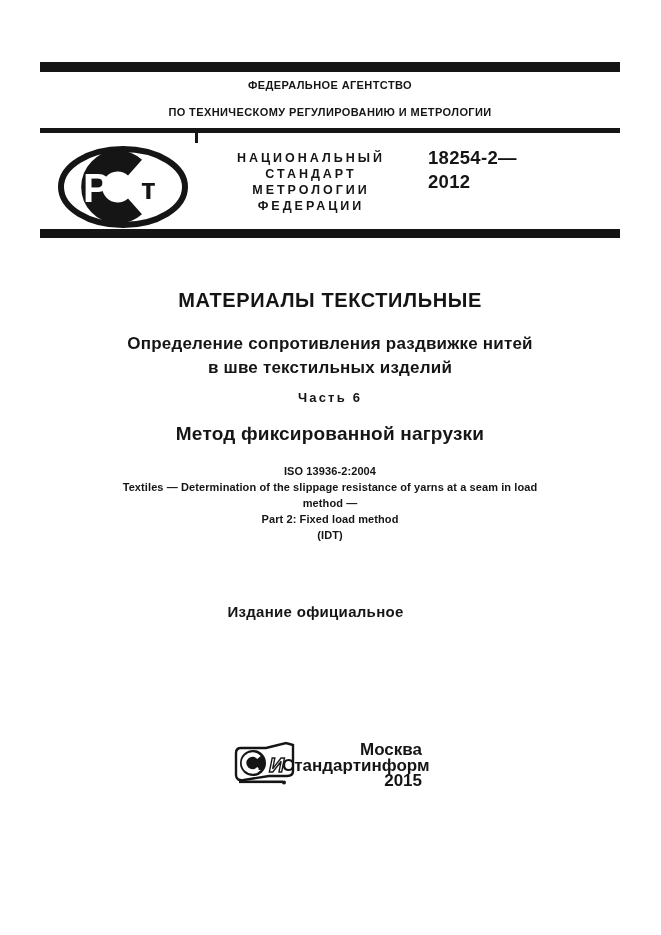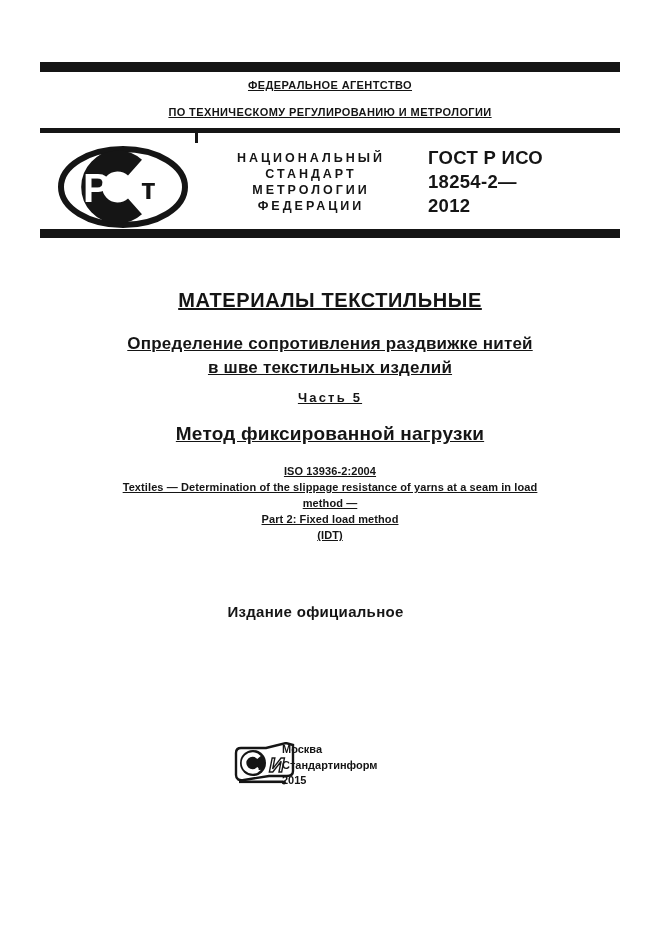--- a/index.html
+++ b/index.html
@@ -8,41 +8,41 @@
     width:661px;height:935px;
     margin:0 auto;
     background:#ffffff;
     font-family:"Liberation Sans",sans-serif;
     font-weight:bold;
     color:#151515;
     overflow:hidden;
   }
   .abs{position:absolute;}
   .bar{position:absolute;background:#151515;}
-  .ctr{text-align:center;left:40px;width:580px;text-decoration:underline;}
+  .ctr{text-align:center;left:40px;width:580px;}
   .agency{font-size:11px;letter-spacing:.4px;}
   .org-name{
     left:197px;top:150px;width:228px;
     text-align:center;
     font-size:12.5px;line-height:16px;letter-spacing:3px;
   }
   .gost-code{
     left:428px;top:146px;width:190px;
     font-size:18.5px;line-height:24px;letter-spacing:.3px;
     text-align:left;
   }
   .main-title{top:289px;font-size:20px;letter-spacing:.6px;}
   .subtitle{font-size:17px;letter-spacing:.2px;}
   .part-label{top:390px;font-size:13px;letter-spacing:2.2px;}
   .method-title{top:423px;font-size:19px;letter-spacing:.2px;}
   .iso-block{top:463px;font-size:11px;line-height:16px;letter-spacing:.1px;}
   .edition{top:603px;left:0;width:631px;text-align:center;font-size:15px;letter-spacing:.3px;}
   .imprint-text{
     left:282px;top:742px;width:140px;
-    text-align:left;font-size:11px;line-height:15.5px;
+    text-align:right;font-size:17px;line-height:15.5px;
   }
   svg{display:block;}
 </style>
 </head>
 <body>
 
 <div class="page">
 
   <div class="bar" style="left:40px;top:62px;width:580px;height:10px;"></div>
 
@@ -63,29 +63,28 @@
   </div>
 
   <div class="abs org-name">
     <div>НАЦИОНАЛЬНЫЙ</div>
     <div>СТАНДАРТ</div>
     <div>МЕТРОЛОГИИ</div>
     <div>ФЕДЕРАЦИИ</div>
   </div>
 
   <div class="abs gost-code">
-    <div>ГОСТ Р ИСО</div>
     <div>18254-2—</div>
     <div>2012</div>
   </div>
 
   <div class="abs ctr main-title">МАТЕРИАЛЫ ТЕКСТИЛЬНЫЕ</div>
   <div class="abs ctr subtitle" style="top:334px;">Определение сопротивления раздвижке нитей</div>
   <div class="abs ctr subtitle" style="top:358px;">в шве текстильных изделий</div>
-  <div class="abs ctr part-label">Часть 5</div>
+  <div class="abs ctr part-label">Часть 6</div>
   <div class="abs ctr method-title">Метод фиксированной нагрузки</div>
 
   <div class="abs ctr iso-block">
     <div>ISO 13936-2:2004</div>
     <div>Textiles — Determination of the slippage resistance of yarns at a seam in load</div>
     <div>method —</div>
     <div>Part 2: Fixed load method</div>
     <div>(IDT)</div>
   </div>
 

